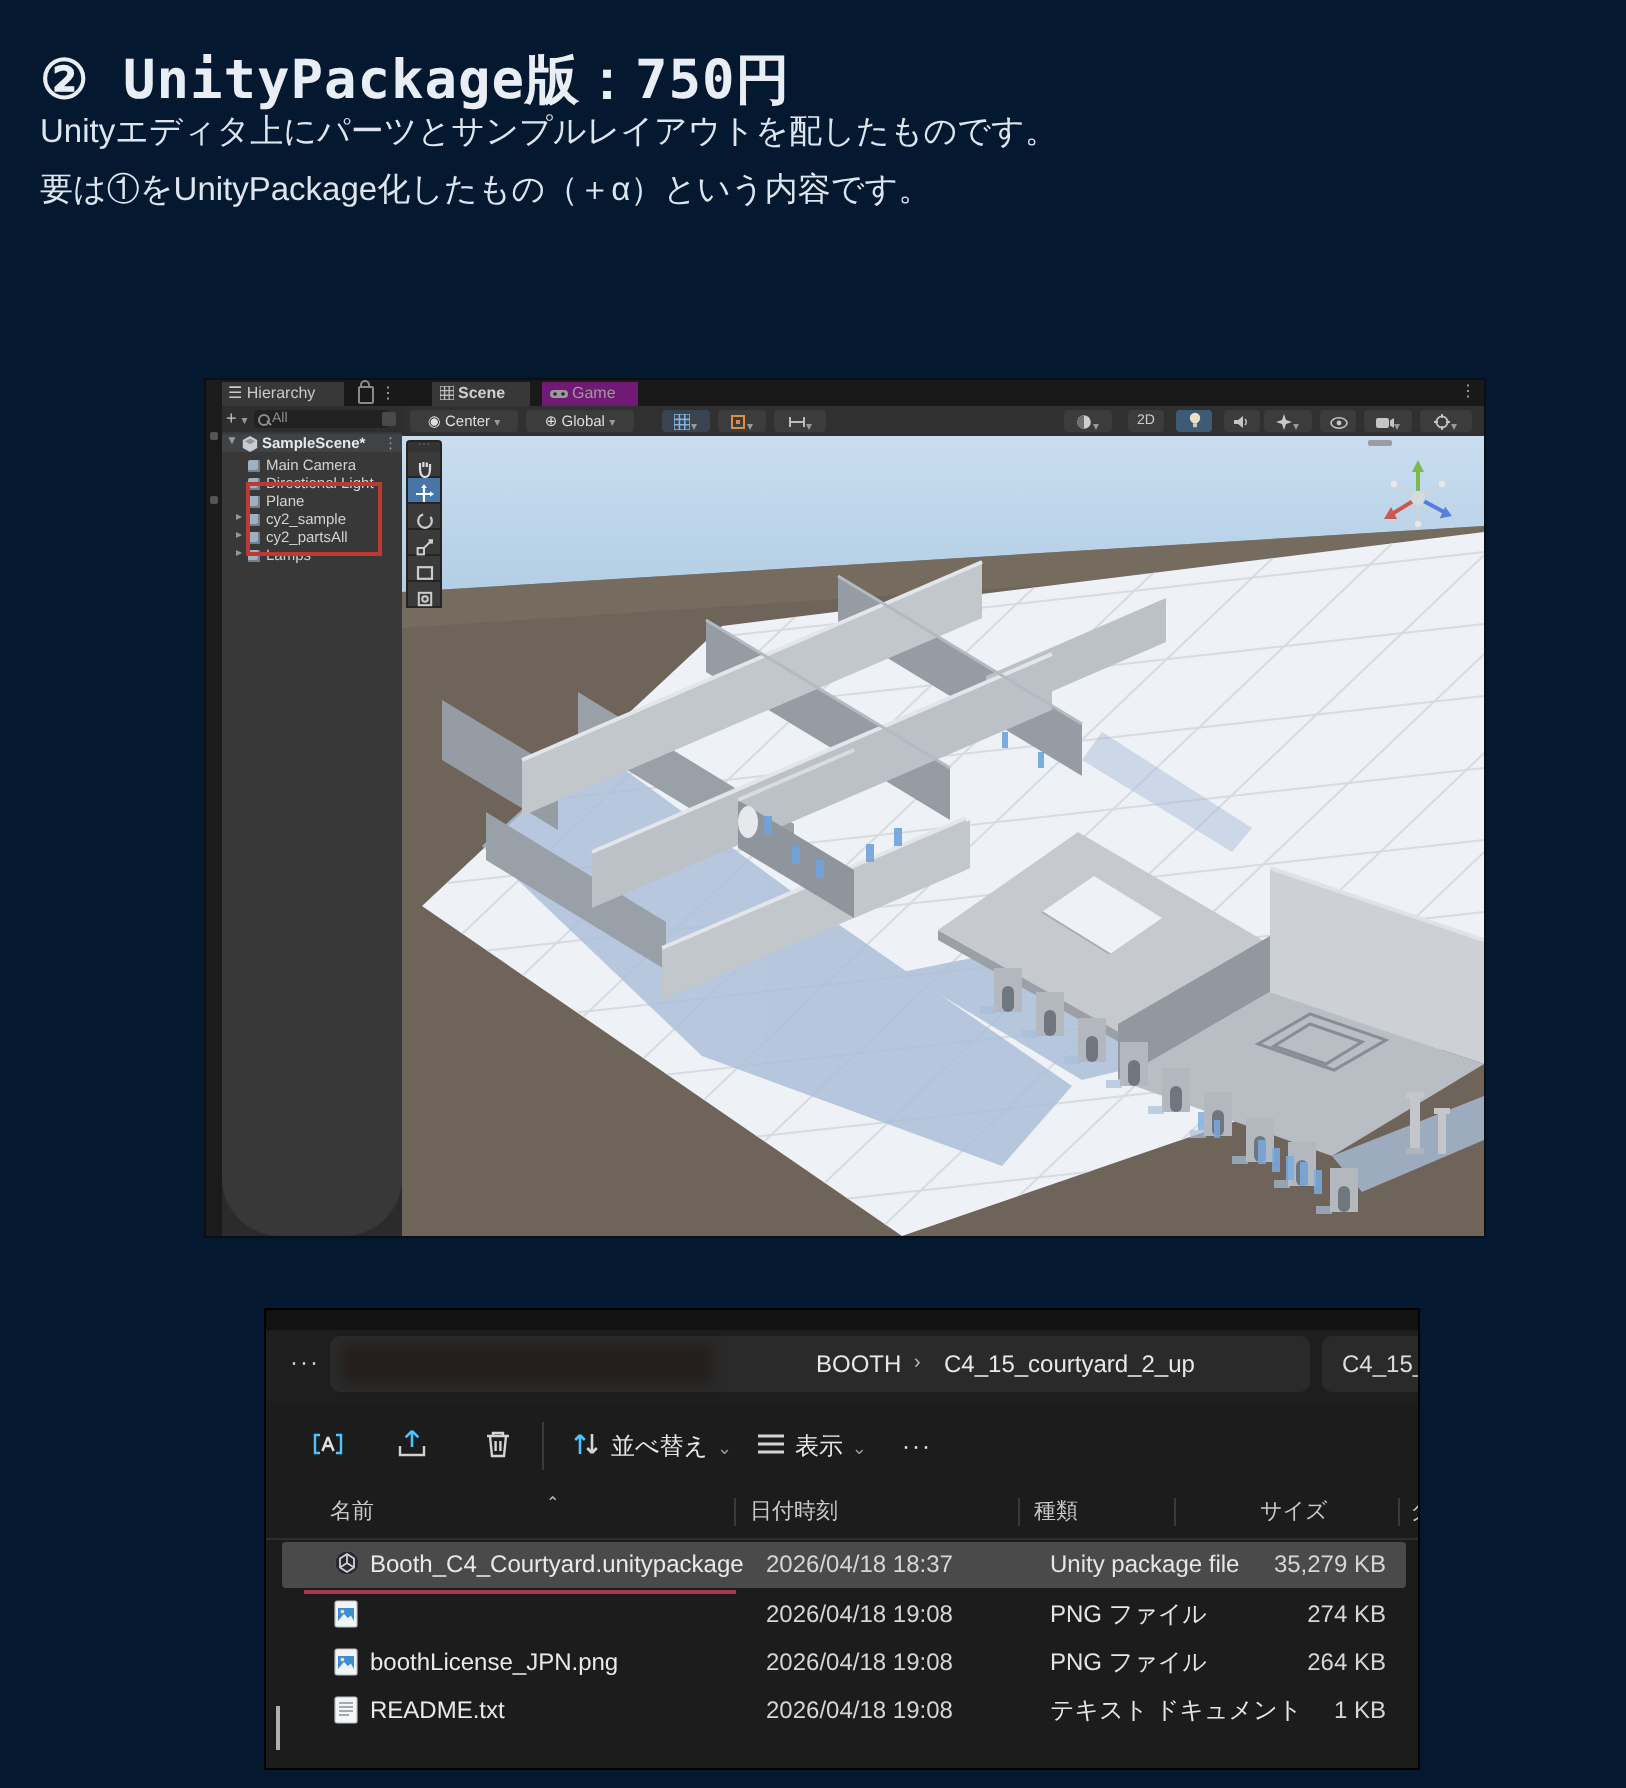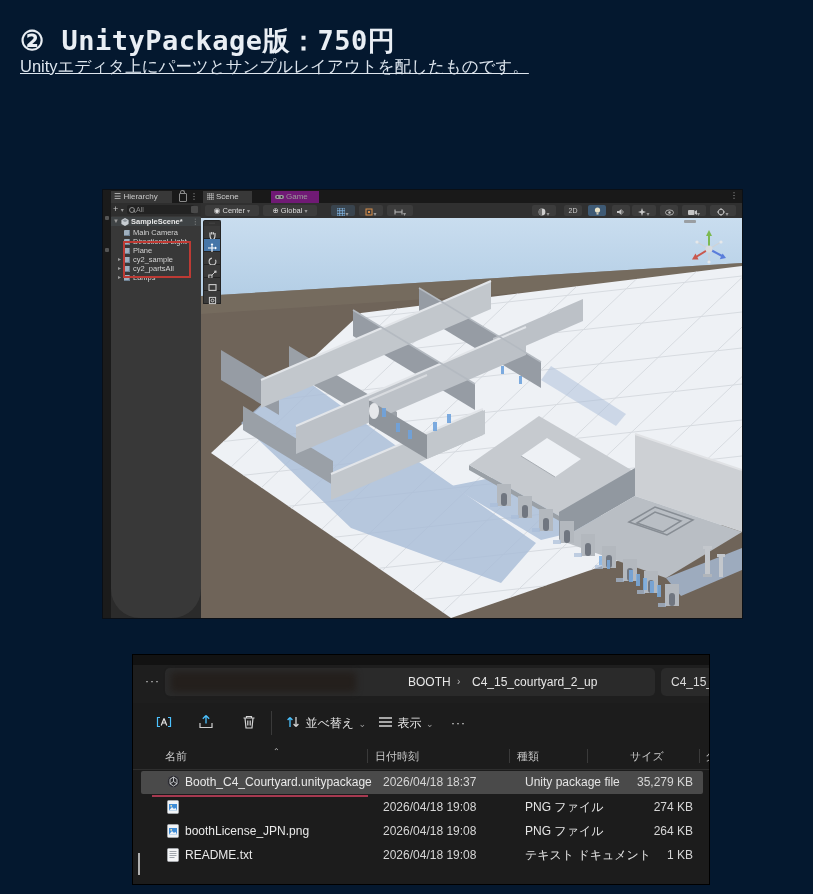--- a/index.html
+++ b/index.html
@@ -4,21 +4,21 @@
 <style>
   html,body{margin:0;padding:0;}
   body{width:813px;height:894px;background:#04182f;position:relative;overflow:hidden;
        font-family:"Liberation Sans","DejaVu Sans",sans-serif;}
   .abs{position:absolute;}
 
   
   #page-title{left:20px;top:4px;font:bold 27px/38px "DejaVu Sans Mono","Liberation Mono",monospace;
               color:#e9eef4;letter-spacing:.5px;}
   #desc{left:20px;top:52px;font:16.5px/29px "Liberation Sans",sans-serif;color:#dde5ee;}
-  #desc p{margin:0;text-decoration:underline;}
+  #desc p{margin:0;}
 
   
   #unity{left:103px;top:190px;width:639px;height:428px;background:#2b2b2b;overflow:hidden;
          font-family:"Liberation Sans",sans-serif;box-shadow:0 0 0 1px #0a0f16;}
   #u-leftstrip{left:0;top:0;width:8px;height:428px;background:#1b1b1b;}
   .u-dot{width:4px;height:4px;background:#555;border-radius:1px;position:absolute;left:2px;}
   
   #hier{left:8px;top:0;width:90px;height:428px;background:#383838;border-radius:29px;}
   #hier-tabbar{left:0;top:0;width:90px;height:13px;background:#191919;}
   #hier-tab{left:0;top:1px;width:58px;height:12px;background:#383838;color:#c9c9c9;font-size:8px;
@@ -42,21 +42,21 @@
          border-radius:1px;box-shadow:inset -1px -1px 0 #6e8193;}
   #scene-row{background:#3f4345;color:#e8e8e8;}
   #scene-row .lbl{left:20px;font-weight:bold;}
   #ulogo{position:absolute;left:10px;top:0.5px;width:8px;height:8px;}
   #hier-redbox{left:12px;top:51px;width:64px;height:33px;border:2px solid #bd3a34;}
 
   
   #scenep{left:98px;top:0;width:541px;height:428px;background:#1f1f1f;}
   #sv-tabbar{left:0;top:0;width:541px;height:13px;background:#191919;}
   .sv-tab{position:absolute;top:1px;height:12px;font-size:8px;line-height:12px;color:#cfcfcf;}
-  #tab-scene{left:2px;width:49px;background:#383838;}
+  #tab-scene{left:15px;width:49px;background:#383838;font-weight:bold;}
   #tab-game{left:70px;width:48px;background:#701a75;color:#9b9b9b;}
   .sv-tab svg{vertical-align:-1px;margin:0 2px 0 4px;}
   #sv-kebab{right:4px;top:0;color:#aaa;font-size:8px;line-height:12px;}
   #sv-toolbar{left:0;top:13px;width:541px;height:15px;background:#303030;}
   .tbtn{position:absolute;top:2px;height:11px;background:#3c3c3c;border-radius:2px;color:#ddd;
         font-size:7.5px;line-height:11px;text-align:center;}
   .tbtn .carr{color:#9a9a9a;font-size:6px;}
   .ticn{position:absolute;top:2px;height:11px;background:#3c3c3c;border-radius:2px;text-align:center;
         line-height:11px;}
   #sv-view{position:absolute;left:0;top:28px;width:541px;height:400px;}
@@ -104,20 +104,21 @@
   .fsize{position:absolute;left:462px;width:90px;text-align:right;color:#d6d6d6;}
   #red-underline{left:19px;top:140px;width:216px;height:2px;background:#a63950;}
   #exp-scrollfrag{left:5px;top:198px;width:2px;height:22px;background:#c9c9c9;opacity:.85;}
 </style>
 </head>
 <body>
 
 <h1 id="page-title" class="abs">② UnityPackage版：750円</h1>
 <div id="desc" class="abs">
   <p>Unityエディタ上にパーツとサンプルレイアウトを配したものです。</p>
+  <p>要は①をUnityPackage化したもの（＋α）という内容です。</p>
 </div>
 
 <div id="unity" class="abs">
   <div id="u-leftstrip" class="abs">
     <span class="u-dot" style="top:26px"></span>
       <span class="u-dot" style="top:58px"></span>
   </div>
 
   <div id="hier" class="abs">
     <div id="hier-tabbar" class="abs">

